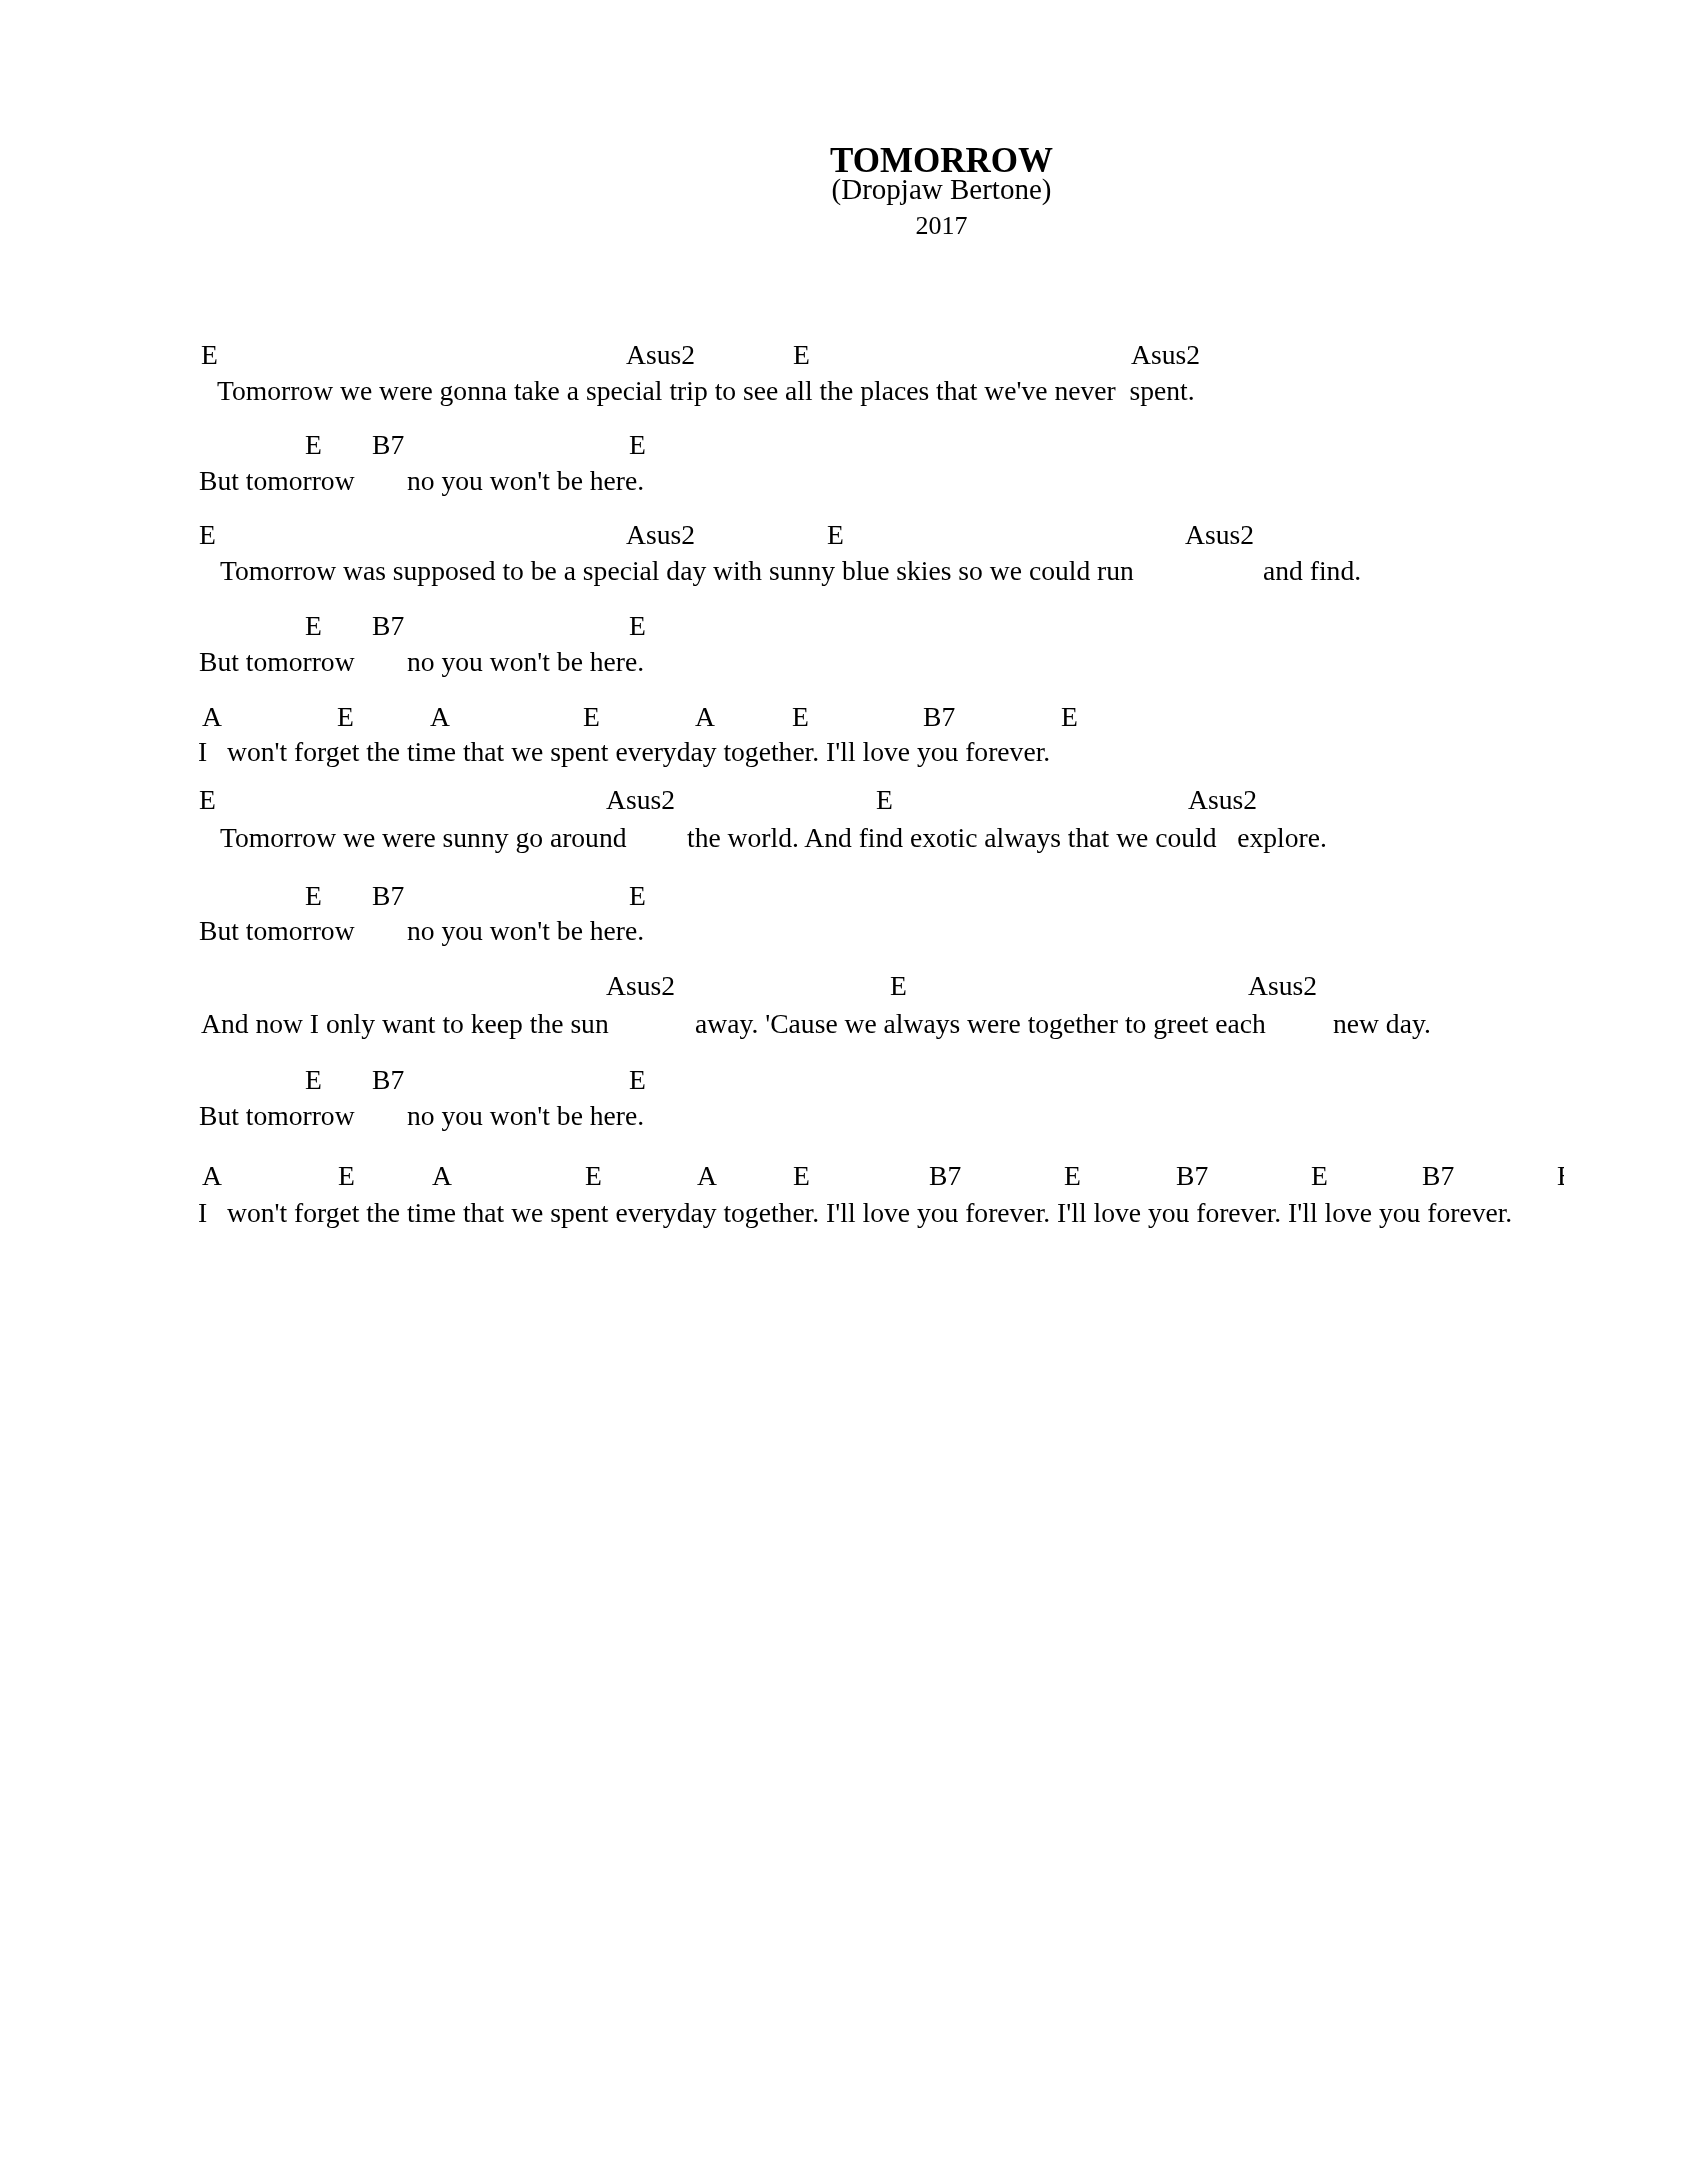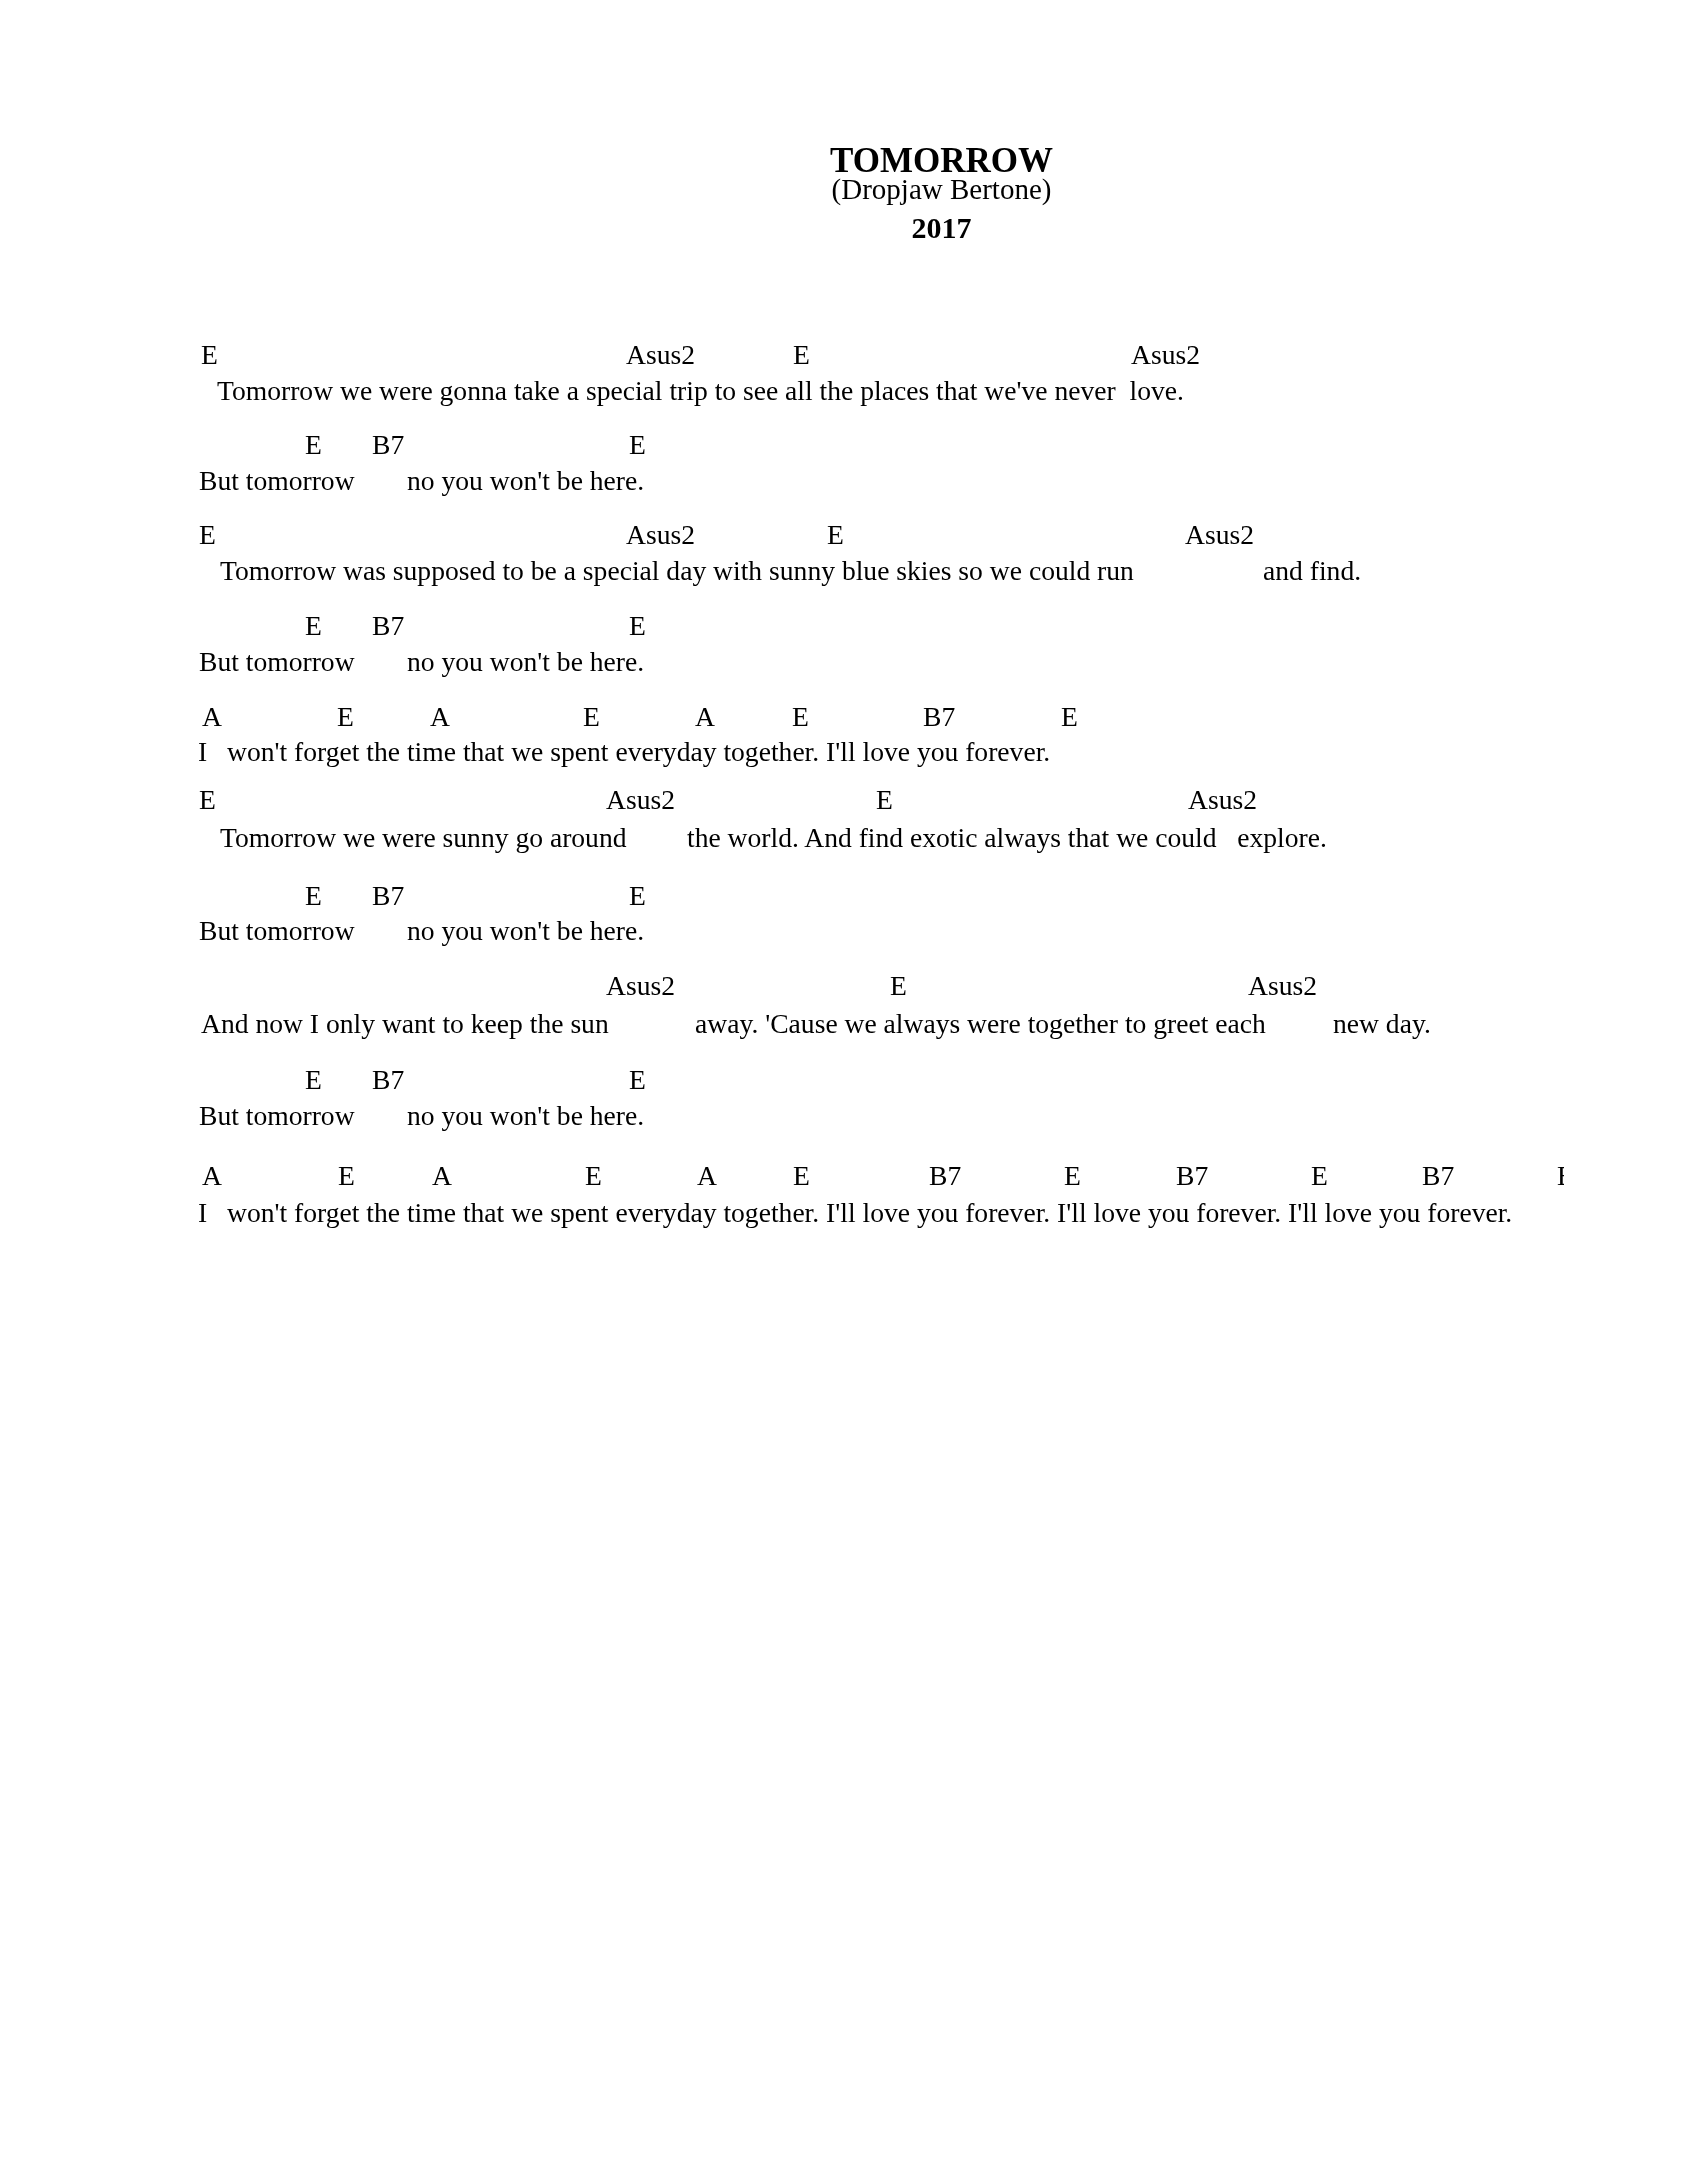--- a/index.html
+++ b/index.html
@@ -35,23 +35,22 @@
     position: absolute;
     left: 0; right: 0;
     top: 175px;
     font-size: 29px;
     line-height: 1;
   }
   .song-year {
     position: absolute;
     left: 0; right: 0;
     top: 213px;
-    font-size: 30px;
+    font-size: 26px;
     line-height: 1;
-    font-weight: bold;
   }
   .chord, .lyricseg {
     position: absolute;
     font-size: 27.6px;
     line-height: 1;
     white-space: pre;
   }
 </style>
 </head>
 <body>
@@ -61,21 +60,21 @@
     <div class="song-title">TOMORROW</div>
     <div class="song-artist">(Dropjaw Bertone)</div>
     <div class="song-year">2017</div>
   </div>
   <div id="lines-container">
       <div>
         <span class="chord" style="left: 201px; top: 341px;">E</span>
         <span class="chord" style="left: 626px; top: 341px;">Asus2</span>
         <span class="chord" style="left: 793px; top: 341px;">E</span>
         <span class="chord" style="left: 1131px; top: 341px;">Asus2</span>
-        <span class="lyricseg" style="left: 217px; top: 377px;">Tomorrow we were gonna take a special trip to see all the places that we've never  love.</span>
+        <span class="lyricseg" style="left: 217px; top: 377px;">Tomorrow we were gonna take a special trip to see all the places that we've never  spent.</span>
       </div>
       <div>
         <span class="chord" style="left: 305px; top: 431px;">E</span>
         <span class="chord" style="left: 372px; top: 431px;">B7</span>
         <span class="chord" style="left: 629px; top: 431px;">E</span>
         <span class="lyricseg" style="left: 199px; top: 467px;">But tomorrow</span>
         <span class="lyricseg" style="left: 407px; top: 467px;">no you won't be here.</span>
       </div>
       <div>
         <span class="chord" style="left: 199px; top: 521px;">E</span>

